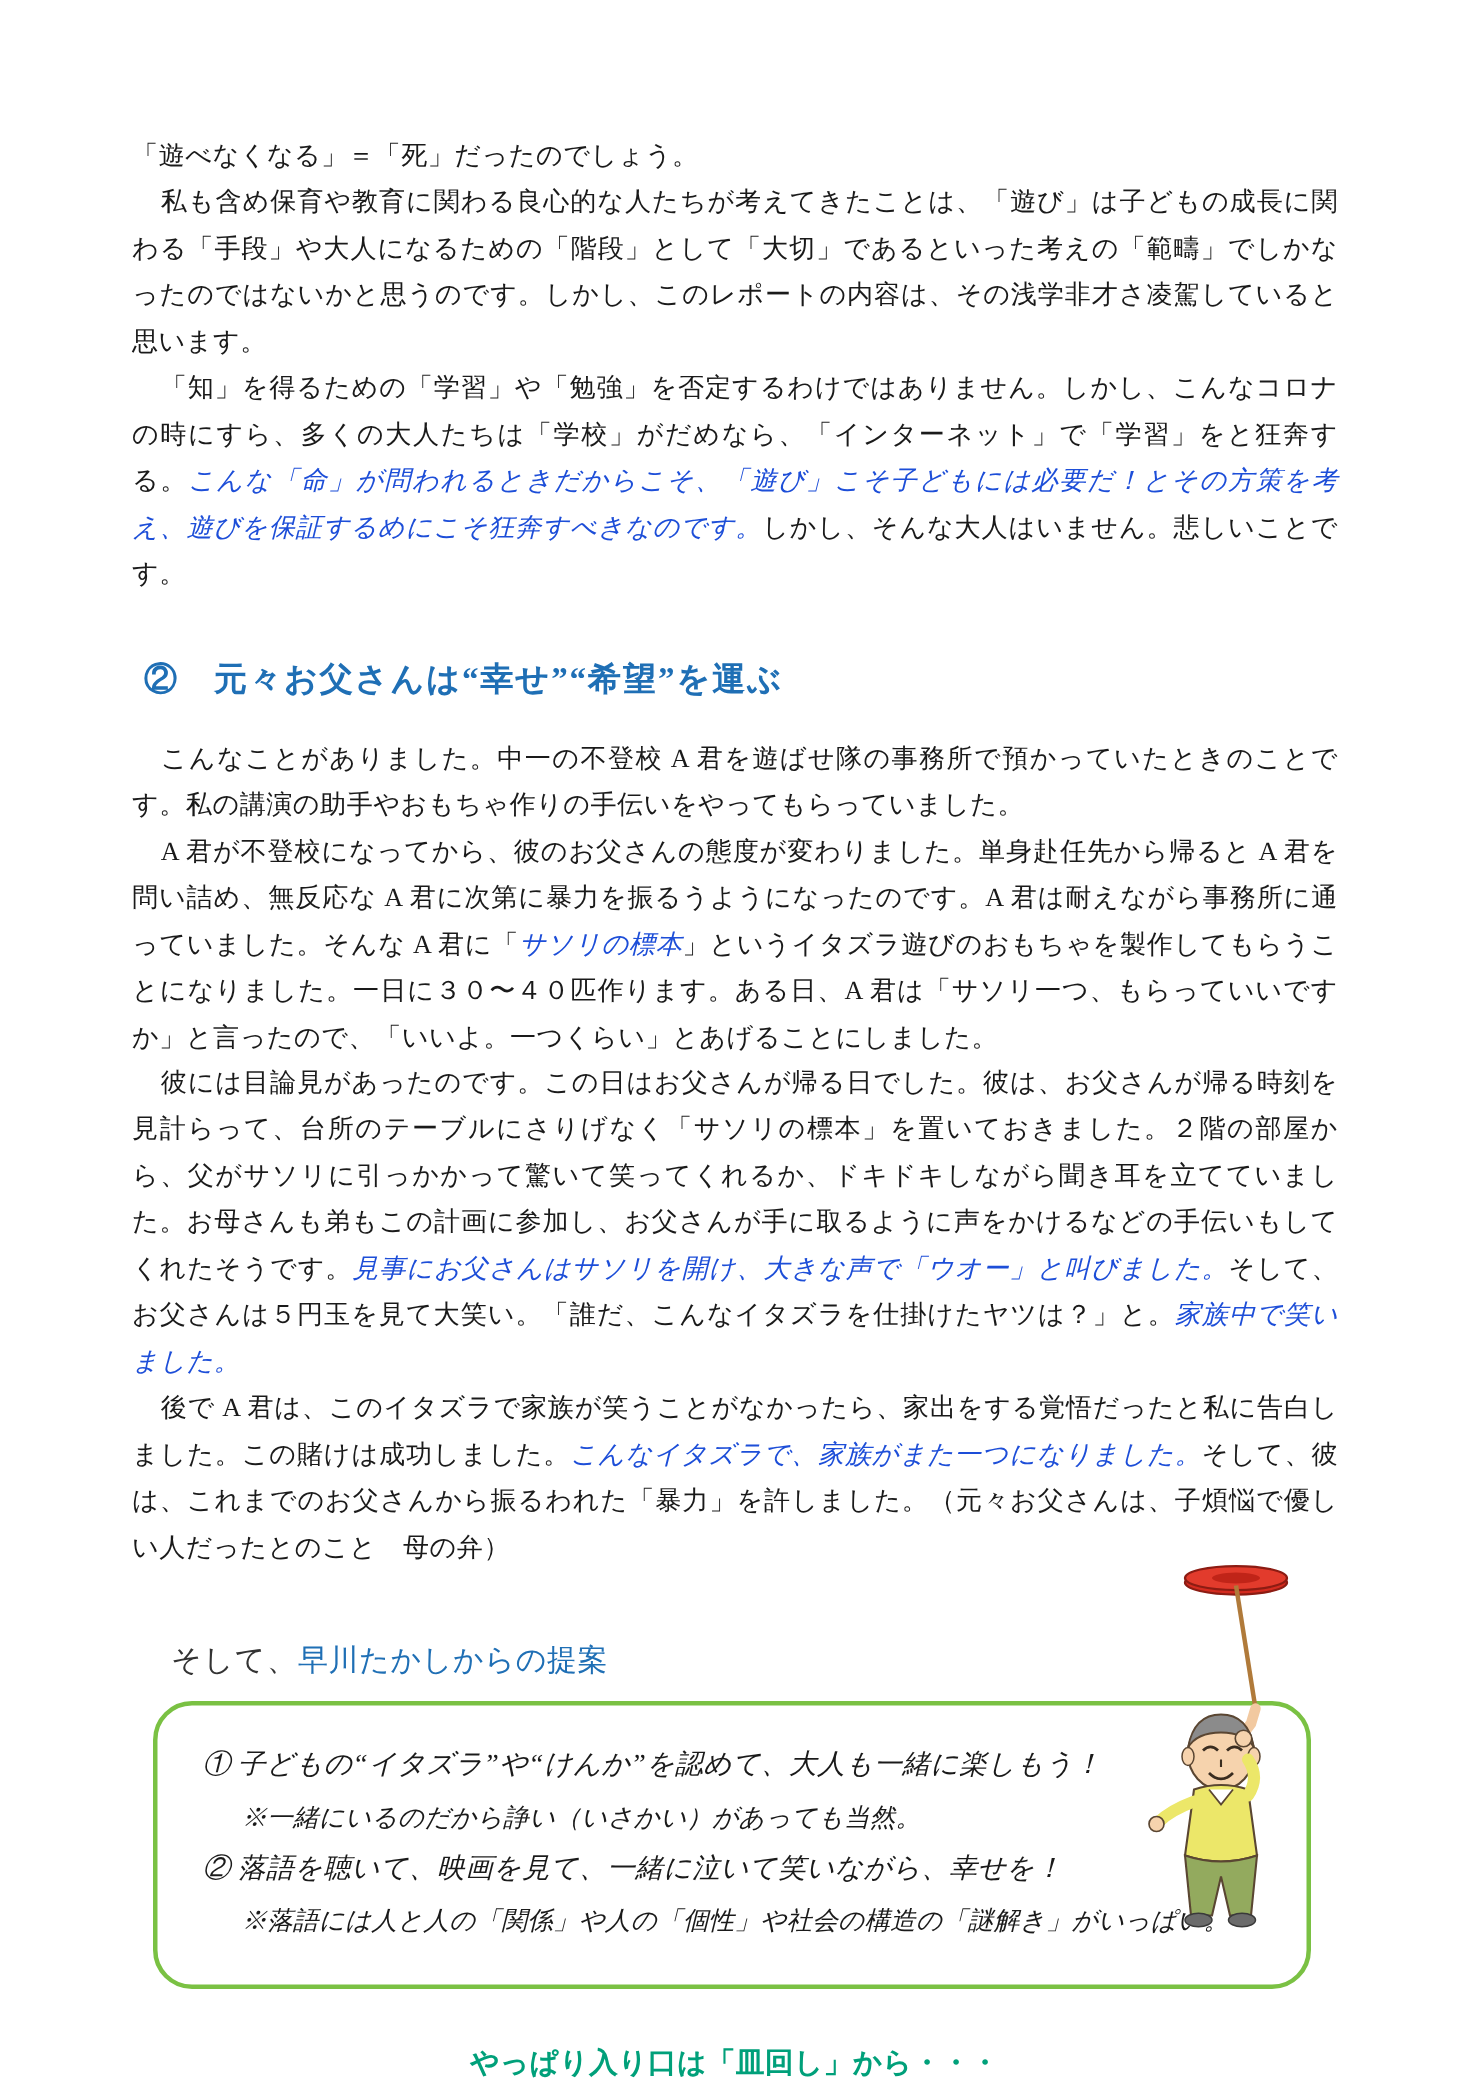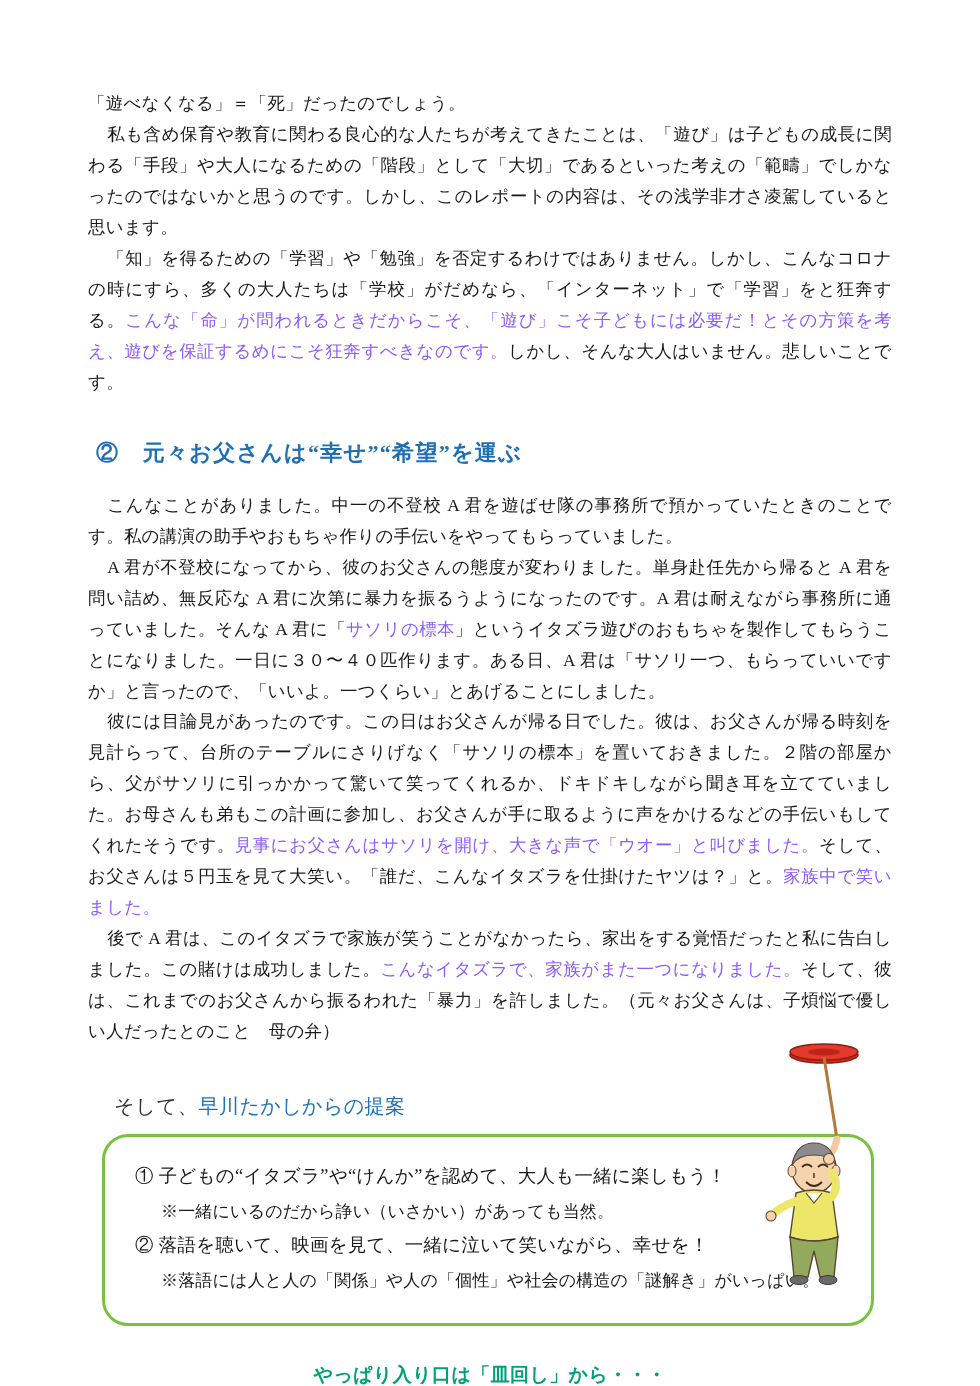--- a/index.html
+++ b/index.html
@@ -29,21 +29,21 @@
   }
   p {
     margin: 0;
     font-size: 17.4px;
     line-height: 1.78;
     letter-spacing: 0.02em;
     text-align: justify;
     text-justify: inter-character;
   }
   p.indent { text-indent: 1.1em; }
-  .red { color: #8b5cf6; }
+  .red { color: #1d4ed8; font-style: italic; }
   .blue-head {
     color: #1f6fb5;
     font-size: 22px;
     letter-spacing: 0.06em;
     margin: 0;
   }
   .section-head-wrap {
     margin-top: 40px;
     margin-bottom: 22px;
     padding-left: 8px;
@@ -70,20 +70,21 @@
     letter-spacing: 0.02em;
   }
   .proposal-box {
     border: 3px solid #7ac143;
     border-radius: 26px;
     padding: 22px 30px 26px 30px;
     margin-left: 14px;
     margin-right: 18px;
     min-height: 170px;
     box-sizing: border-box;
+    font-style: italic;
   }
   .proposal-box .item {
     font-size: 18.4px;
     line-height: 1.95;
     letter-spacing: 0.02em;
   }
   .proposal-box .sub {
     font-size: 17px;
     line-height: 1.95;
     letter-spacing: 0.01em;

